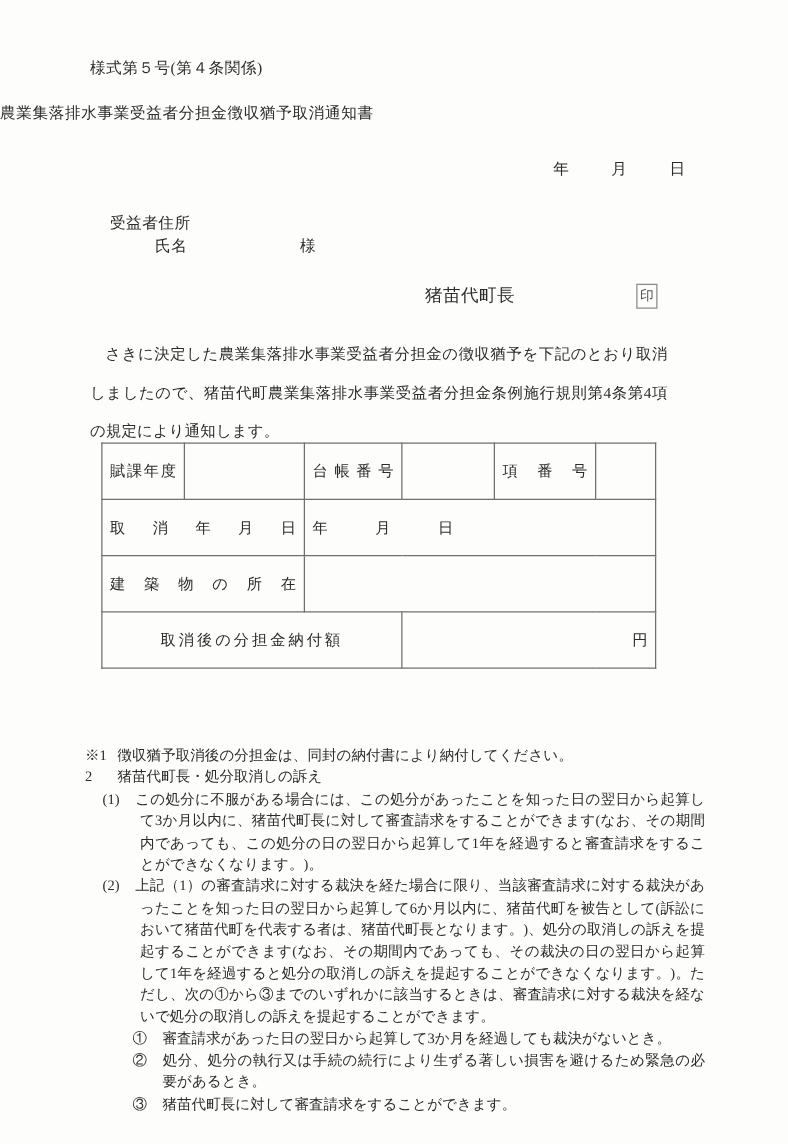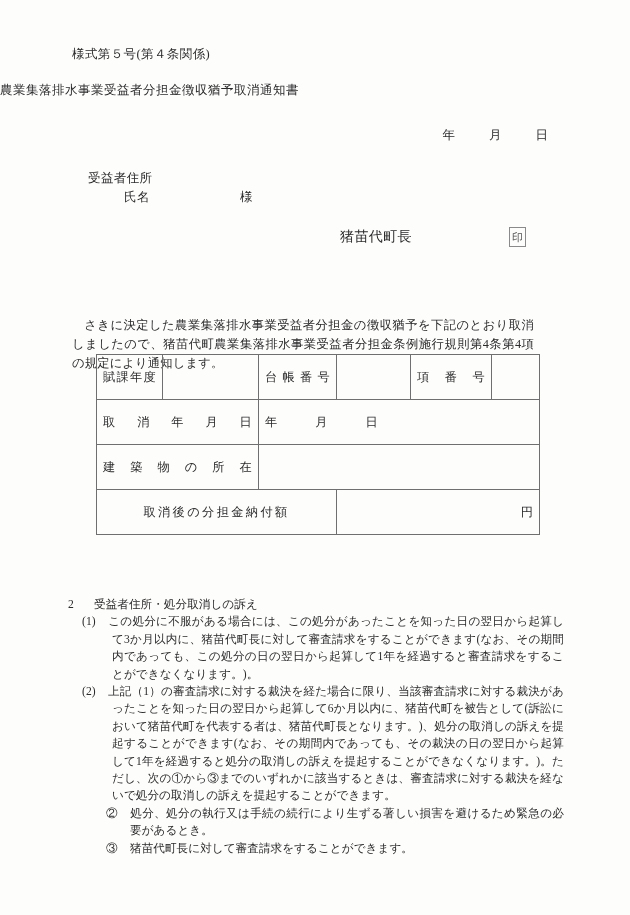--- a/index.html
+++ b/index.html
@@ -89,31 +89,30 @@
     text-align: center;
     color: #555;
     box-sizing: border-box;
   }
 
   .body-text {
     left: 72px;
     top: 268px;
     width: 462px;
     font-size: 12.3px;
-    line-height: 19px;
+    line-height: 31px;
     text-indent: 1em;
     text-align: justify;
     letter-spacing: 0.15px;
-    margin-top: 48px;
   }
 
   
   .form-table {
     position: absolute;
-    left: 96px;
+    left: 81px;
     top: 354px;
     width: 443px;
     border-collapse: collapse;
     table-layout: fixed;
     font-size: 12.2px;
   }
   .form-table td {
     border: 1px solid #6f6f6f;
     padding: 0 6px;
     height: 44px;
@@ -214,30 +213,36 @@
       <tr>
         <td class="lbl-center" colspan="3">取消後の分担金納付額</td>
         <td class="val-yen" colspan="3">
           <span>円</span>
         </td>
       </tr>
     </tbody>
   </table>
 
   <div class="notes">
+    <div class="note-row note-para">
+      <span class="marker">※1</span><span>徴収猶予取消後の分担金は、同封の納付書により納付してください。</span>
+    </div>
     <div class="note-row note-para note-2">
-      <span class="marker">2</span><span>受益者住所・処分取消しの訴え</span>
+      <span class="marker">2</span><span>猪苗代町長・処分取消しの訴え</span>
     </div>
     <div class="note-row note-para" style="padding-left:44px;text-indent:-30px;">
       <span class="marker">(1)</span><span>この処分に不服がある場合には、この処分があったことを知った日の翌日から起算して3か月以内に、猪苗代町長に対して審査請求をすることができます(なお、その期間内であっても、この処分の日の翌日から起算して1年を経過すると審査請求をすることができなくなります。)。</span>
     </div>
     <div class="note-row note-para" style="padding-left:44px;text-indent:-30px;">
       <span class="marker">(2)</span><span>上記（1）の審査請求に対する裁決を経た場合に限り、当該審査請求に対する裁決があったことを知った日の翌日から起算して6か月以内に、猪苗代町を被告として(訴訟において猪苗代町を代表する者は、猪苗代町長となります。)、処分の取消しの訴えを提起することができます(なお、その期間内であっても、その裁決の日の翌日から起算して1年を経過すると処分の取消しの訴えを提起することができなくなります。)。ただし、次の①から③までのいずれかに該当するときは、審査請求に対する裁決を経ないで処分の取消しの訴えを提起することができます。</span>
     </div>
     <div class="note-row note-item" style="padding-left:62px;text-indent:-24px;">
+      <span class="marker">①</span><span>審査請求があった日の翌日から起算して3か月を経過しても裁決がないとき。</span>
+    </div>
+    <div class="note-row note-item" style="padding-left:62px;text-indent:-24px;">
       <span class="marker">②</span><span>処分、処分の執行又は手続の続行により生ずる著しい損害を避けるため緊急の必要があるとき。</span>
     </div>
     <div class="note-row note-item" style="padding-left:62px;text-indent:-24px;">
       <span class="marker">③</span><span>猪苗代町長に対して審査請求をすることができます。</span>
     </div>
   </div>
 
 </div>
 
 </body></html>

